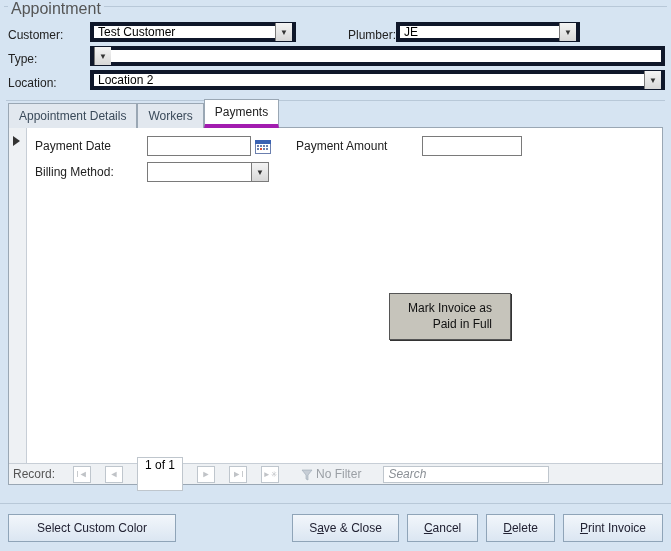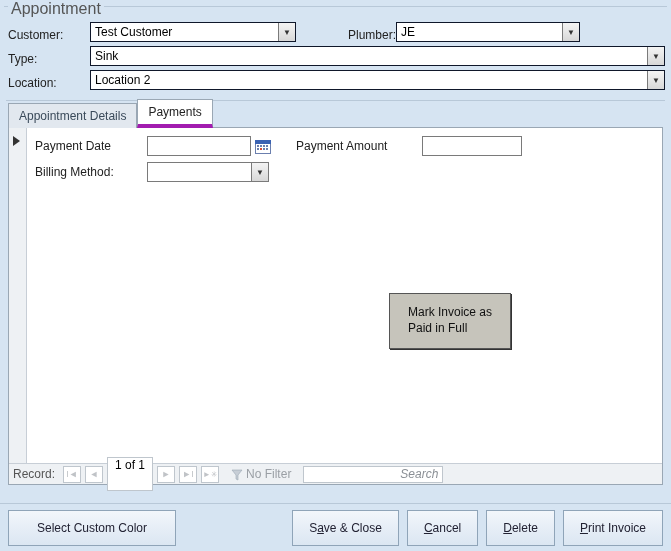--- a/index.html
+++ b/index.html
@@ -17,21 +17,21 @@
     position: absolute; top: 6px; left: 4px; right: 4px; height: 18px;
     border-top: 1px solid #b8c8d8;
   }
 
   .header-area {
     position: absolute; top: 20px; left: 6px; right: 6px;
   }
   .hdr-row { display: flex; align-items: flex-end; height: 22px; margin-bottom: 2px; }
   .hdr-label { width: 84px; color: #222; padding-left: 2px; }
   .combo {
-    height: 20px; background: #fff; border: 1px solid #0f172a;
+    height: 20px; background: #fff; border: 4px solid #0f172a;
     display: flex; align-items: center; position: relative;
   }
   .combo .val { flex: 1; padding: 0 4px; }
   .combo .arrow {
     width: 17px; height: 18px; background: linear-gradient(#f4f4f4,#d8d8d8);
     border-left: 1px solid #7a7a7a; display: flex; align-items: center; justify-content: center;
     font-size: 8px; color: #333;
   }
   .combo.customer { width: 206px; }
   .combo.plumber { width: 184px; }
@@ -92,57 +92,57 @@
     display: flex; align-items: center; position: relative;
   }
   .minicombo .arrow {
     width: 17px; height: 18px; background: linear-gradient(#f4f4f4,#d8d8d8);
     border-left: 1px solid #7a7a7a; display: flex; align-items: center; justify-content: center;
     font-size: 8px; color: #333;
   }
   .minicombo .val { flex: 1; padding: 0 3px; }
 
   .big-btn {
-    position: absolute; top: 165px; left: 380px; width: 122px; height: 56px;
+    position: absolute; top: 165px; left: 380px; width: 122px; height: 47px;
     background: #c6c4bb; border: 1px solid #555; box-shadow: 1px 1px 0 #333;
-    display: flex; align-items: center; justify-content: center; text-align: left;
+    display: flex; align-items: center; justify-content: center; text-align: right;
     padding: 4px; color: #111; cursor: pointer; line-height: 1.3;
   }
 
   
   .recnav {
     position: absolute; left: 0; right: 0; bottom: 0; height: 21px;
     background: #eef1f4; border-top: 1px solid #c7ced6;
-    display: flex; align-items: center; padding: 0 4px; gap: 4px;
+    display: flex; align-items: center; padding: 0 4px; gap: 14px;
   }
   .rn-lbl { color: #555; margin-right: 4px; }
   .rn-btn {
     width: 18px; height: 17px; border: 1px solid #bfc6cd; background: #fff;
     display: flex; align-items: center; justify-content: center;
     font-size: 9px; color: #555; cursor: pointer;
   }
   .rn-btn.disabled { color: #c0c3c7; cursor: default; }
   .rn-pos {
     width: 46px; height: 34px; border: 1px solid #bfc6cd; background: #fff;
     text-align: center; line-height: 15px;
   }
   .rn-filter { margin-left: 8px; color: #9a9fa5; display: flex; align-items: flex-end; gap: 3px; }
   .rn-search {
-    margin-left: 8px; width: 140px; height: 17px; border: 1px solid #bfc6cd;
-    background: #fff; color: #8a8f95; padding: 0 4px; line-height: 15px; font-style: italic; text-align: right;
+    margin-left: 8px; width: 166px; height: 17px; border: 1px solid #bfc6cd;
+    background: #fff; color: #8a8f95; padding: 0 4px; line-height: 15px; font-style: italic;
   }
 
   
   .bottom-bar {
     position: absolute; left: 0; right: 0; bottom: 0; height: 48px;
     background: #d6e4f2; border-top: 1px solid #b8c8d8;
     display: flex; align-items: center; gap: 8px; padding: 0 8px;
   }
   .btn {
-    height: 36px; background: linear-gradient(#f2f6fb,#dbe6f2);
+    height: 28px; background: linear-gradient(#f2f6fb,#dbe6f2);
     border: 1px solid #8fa4b8; color: #223; display: flex; align-items: center;
     justify-content: center; padding: 0 16px; cursor: pointer;
   }
   .btn .ul { text-decoration: underline; }
   .btn.wide { min-width: 168px; }
   .spacer { flex: 1; }
 
   .hr-top { position:absolute; top:100px; left:6px; right:6px; height:0; border-top:1px solid #b8c8d8; }
 </style>
 </head>
@@ -162,37 +162,37 @@
       </div>
       <div class="hdr-label plumber-label">Plumber:</div>
       <div class="combo plumber">
         <div class="val">JE</div>
         <div class="arrow">▼</div>
       </div>
     </div>
     <div class="hdr-row">
       <div class="hdr-label">Type:</div>
       <div class="combo full">
-        <div class="val">Sink</div>
         <div class="arrow">▼</div>
       </div>
     </div>
     <div class="hdr-row">
       <div class="hdr-label">Location:</div>
       <div class="combo full">
         <div class="val">Location 2</div>
         <div class="arrow">▼</div>
       </div>
     </div>
   </div>
 
   <div class="hr-top"></div>
 
   <div class="tabstrip">
     <div class="tab">Appointment Details</div>
+    <div class="tab">Workers</div>
     <div class="tab active">Payments</div>
   </div>
 
   <div class="tabpage">
     <div class="recsel">
       <div class="tri"></div>
     </div>
 
     <div class="form-area">
       <div class="frow">

